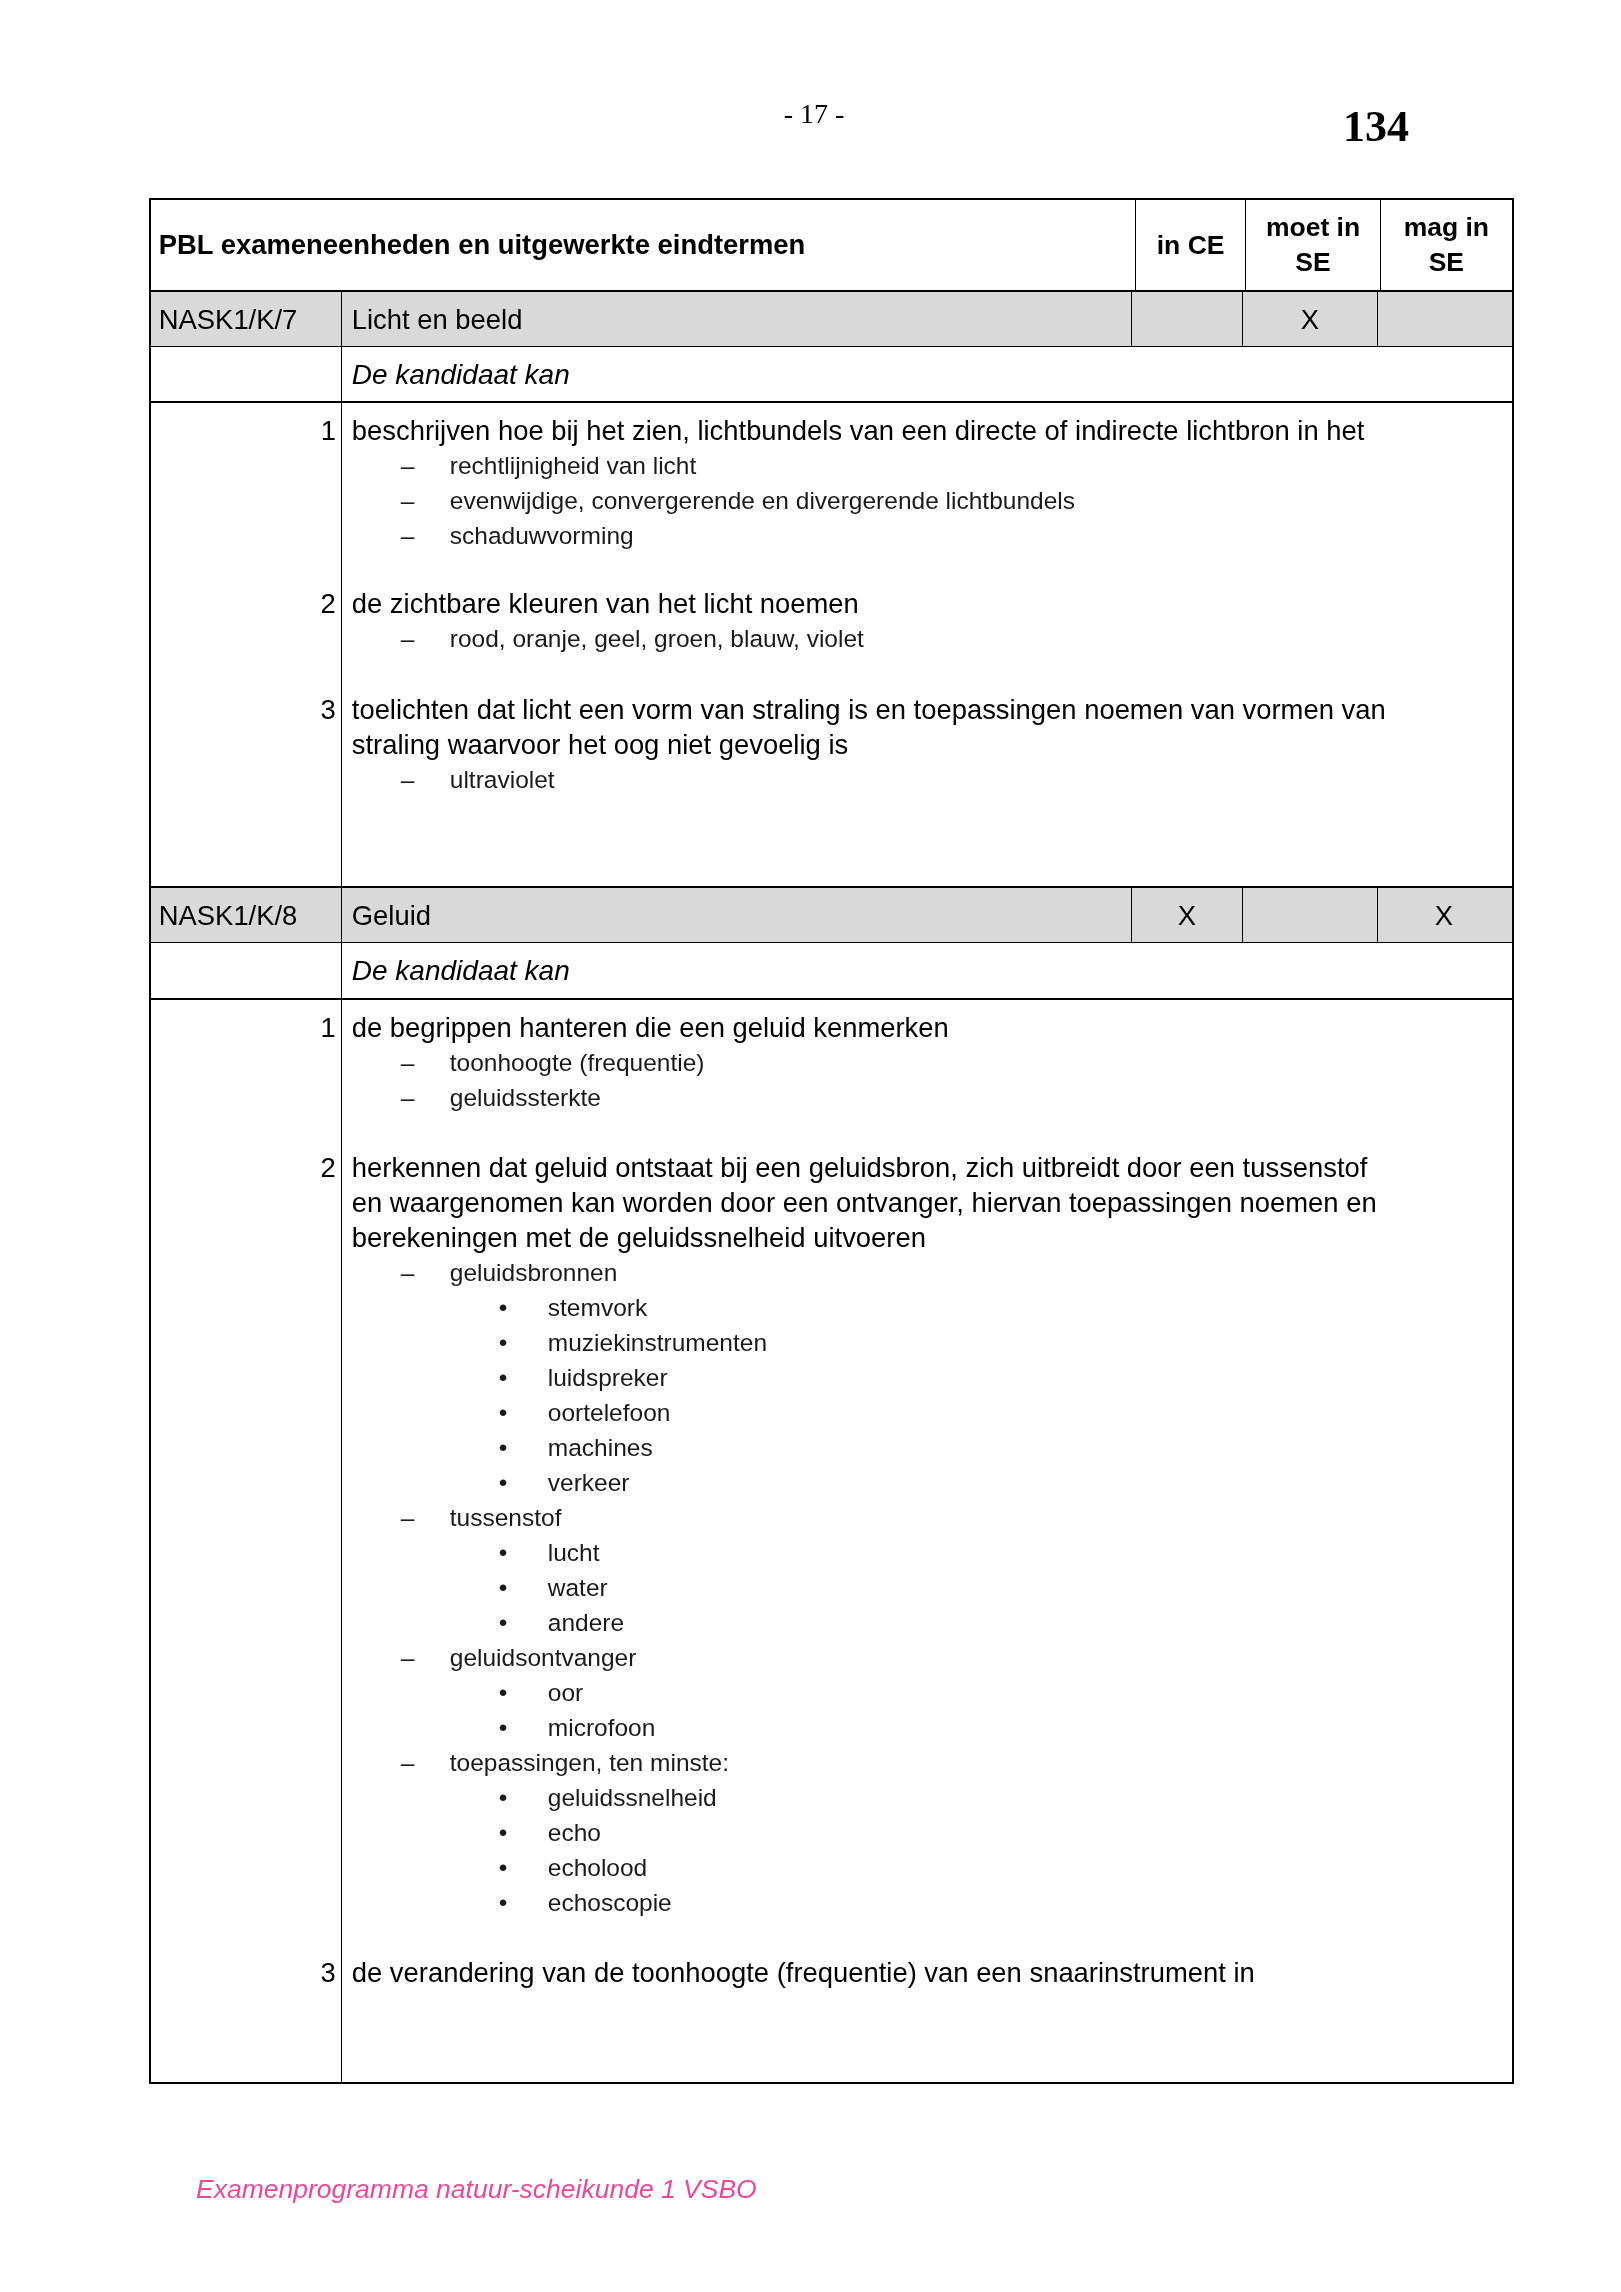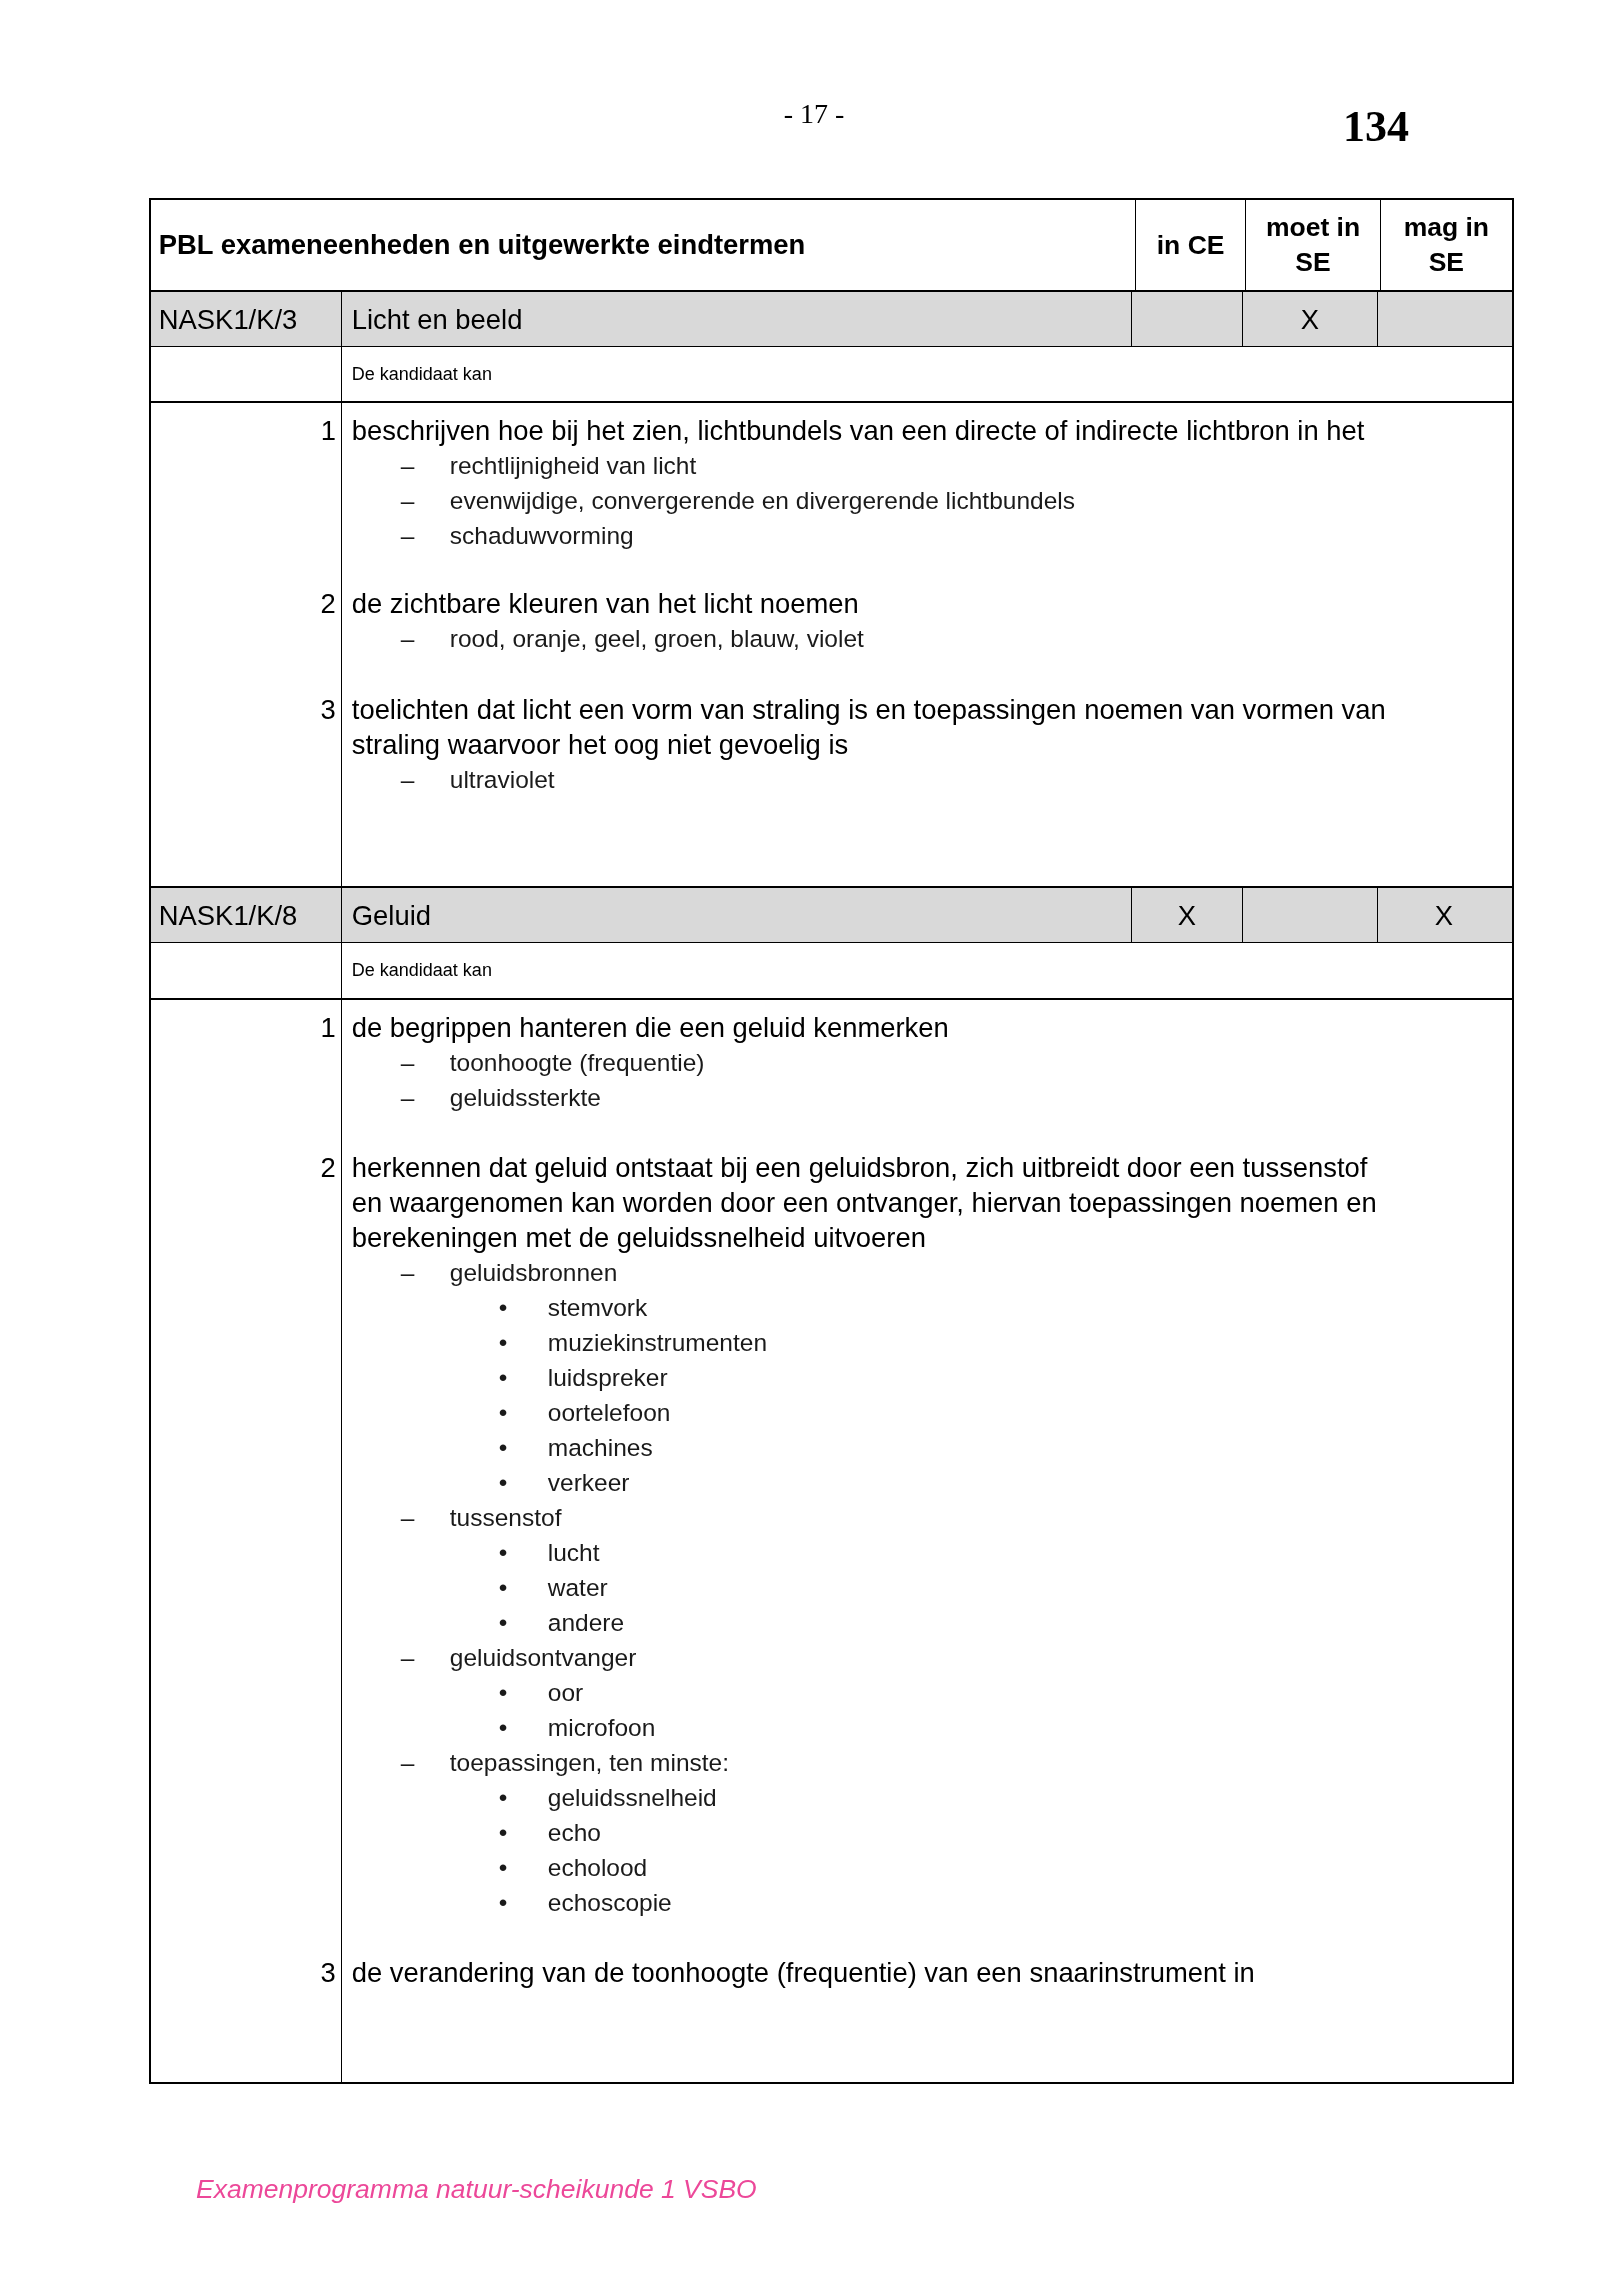--- a/index.html
+++ b/index.html
@@ -19,21 +19,21 @@
   .c-moet { width:135px; }
   .c-mag { width:132px; border-right:none; }
   .hdr { height:90px; align-items:center; }
   .hdr .c-main { width:981px; padding-left:7.8px; font-weight:bold; font-size:27.4px; border-right:1.5px solid #000; height:100%; display:flex; align-items:center; }
   .hdr .c-x { font-weight:bold; font-size:26.5px; line-height:35px; height:100%; display:flex; align-items:center; justify-content:center; }
   .unit { height:56px; align-items:center; }
   .unit .cell { height:100%; display:flex; align-items:center; }
   .unit .c-x { justify-content:center; }
   .kan { height:55px; }
   .kan .c-code { height:100%; }
-  .kan .c-rest { padding-left:9.8px; display:flex; align-items:center; font-size:18px; }
+  .kan .c-rest { padding-left:9.8px; display:flex; align-items:center; font-size:28px;font-style:italic; }
   .main-txt { font-size:27.4px; line-height:35px; }
   .sub { font-size:24.5px; line-height:35px; padding-left:49px; display:flex; color:#1a1a1a; }
   .sub .dash { width:49px; display:inline-block; }
   .subsub { font-size:24.5px; line-height:35px; padding-left:147px; display:flex; color:#1a1a1a; }
   .subsub .dot { width:49px; display:inline-block; }
   .footer { position:absolute; left:196px; top:2174px; font-size:26.5px; font-style:italic; color:#ec4899; }
 </style>
 </head>
 <body>
 
@@ -49,21 +49,21 @@
       </div>
     <div class="cell c-x c-moet">
         <span><span>moet in</span><br><span>SE</span></span>
       </div>
     <div class="cell c-x c-mag">
         <span><span>mag in</span><br><span>SE</span></span>
       </div>
   </div>
 
   <div class="row unit gray bt">
-    <div class="cell c-code">NASK1/K/3</div>
+    <div class="cell c-code">NASK1/K/7</div>
     <div class="cell c-title">Licht en beeld</div>
     <div class="cell c-x c-ce"></div>
     <div class="cell c-x c-moet">X</div>
     <div class="cell c-x c-mag"></div>
   </div>
   <div class="row kan bt1">
     <div class="cell c-code"></div>
     <div class="cell c-rest">De kandidaat kan</div>
   </div>
   <div class="row bt" style="height:485px;">

